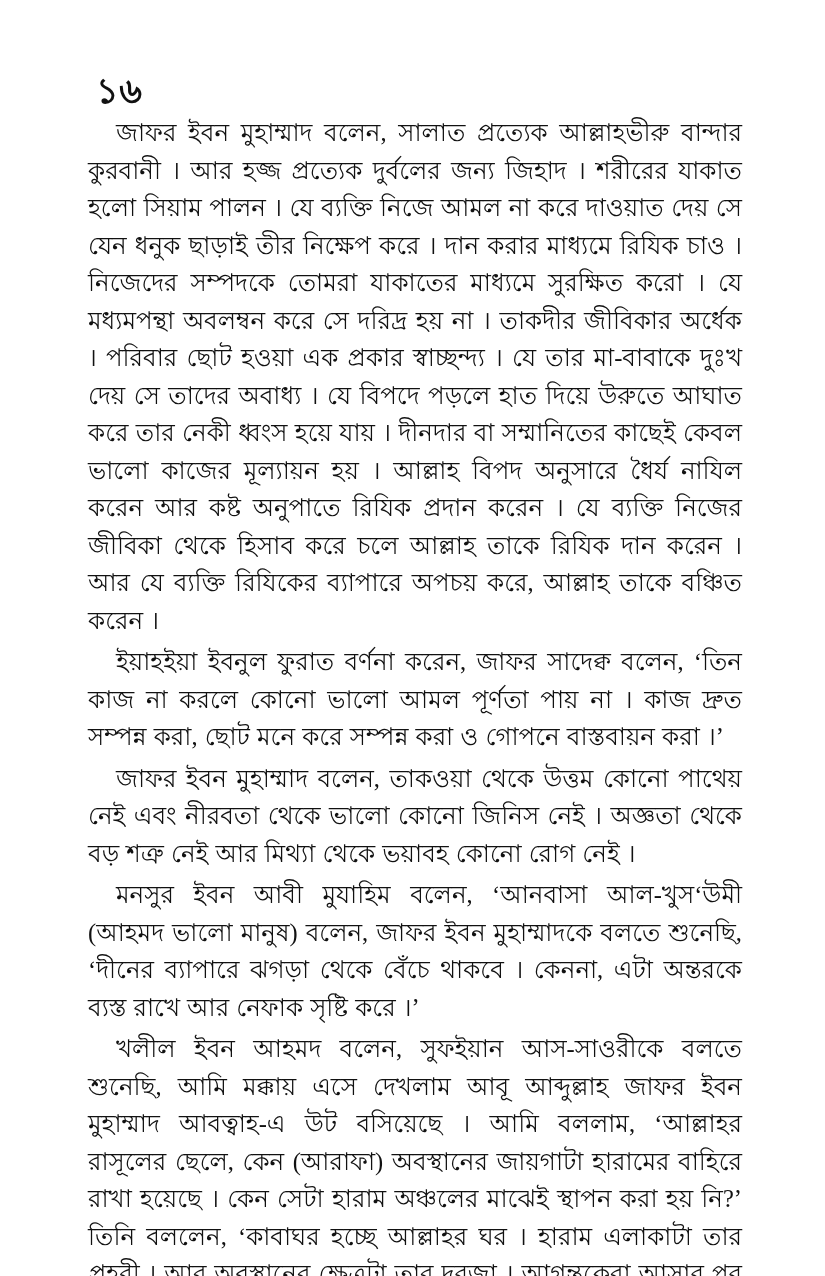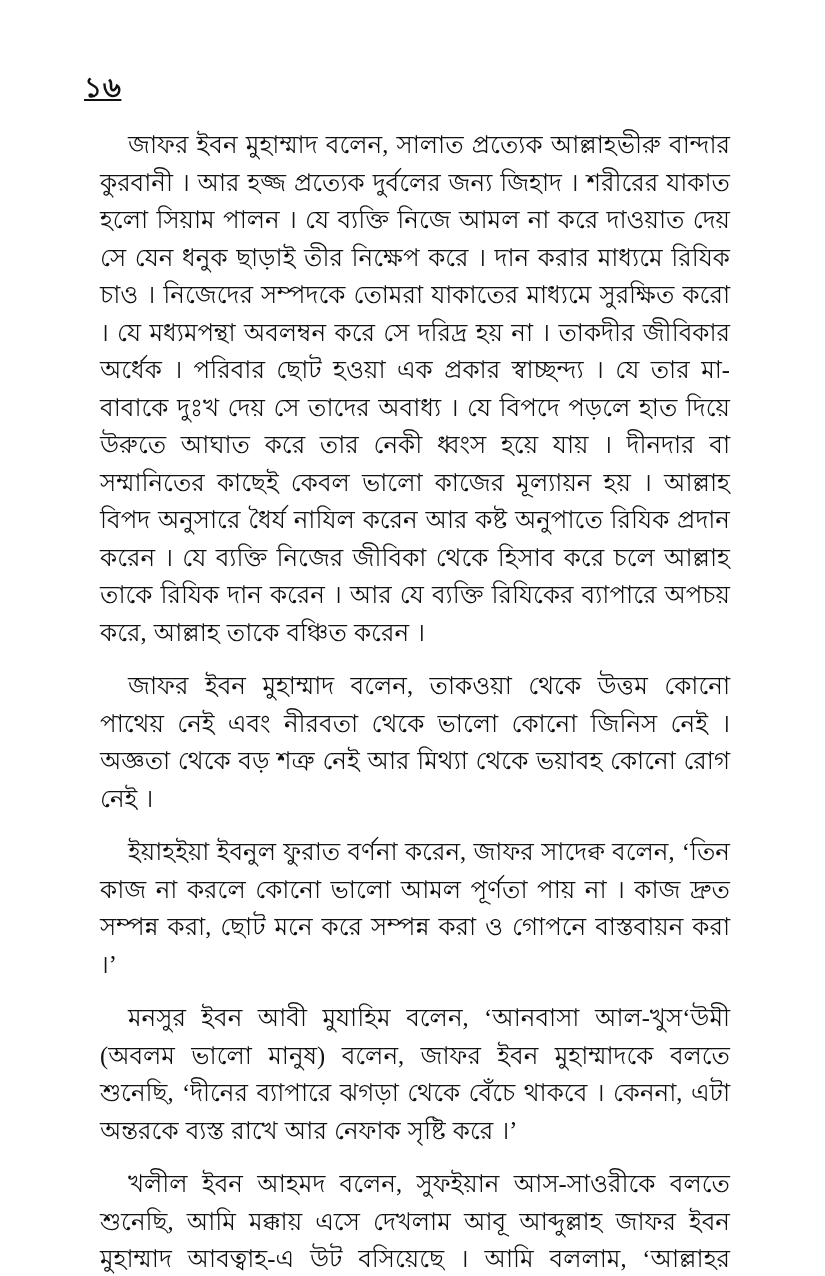--- a/index.html
+++ b/index.html
@@ -14,49 +14,48 @@
     height: 1276px;
     background: #ffffff;
     color: #111111;
     font-family: "Liberation Serif", "DejaVu Serif", serif;
     overflow: hidden;
     box-sizing: border-box;
   }
   .page-number {
     position: absolute;
     top: 74px;
-    left: 84px;
-    font-size: 28px;
+    left: 96px;
+    font-size: 35px;
     font-weight: bold;
     line-height: 1;
     letter-spacing: 0.5px;
-    text-decoration: underline;
   }
   .text-body {
     position: absolute;
     top: 110px;
     left: 84px;
     width: 662px;
     font-size: 24.5px;
     line-height: 37.5px;
     text-align: justify;
     word-spacing: 1px;
   }
   .text-body p {
-    margin: 16px;
+    margin: 4px;
     padding: 0;
     text-indent: 28px;
   }
 </style>
 </head>
 <body>
 
 <div class="book-page">
   <div class="page-number">১৬</div>
 
   <div class="text-body">
     <p>জাফর ইবন মুহাম্মাদ বলেন, সালাত প্রত্যেক আল্লাহভীরু বান্দার কুরবানী । আর হজ্জ প্রত্যেক দুর্বলের জন্য জিহাদ । শরীরের যাকাত হলো সিয়াম পালন । যে ব্যক্তি নিজে আমল না করে দাওয়াত দেয় সে যেন ধনুক ছাড়াই তীর নিক্ষেপ করে । দান করার মাধ্যমে রিযিক চাও । নিজেদের সম্পদকে তোমরা যাকাতের মাধ্যমে সুরক্ষিত করো । যে মধ্যমপন্থা অবলম্বন করে সে দরিদ্র হয় না । তাকদীর জীবিকার অর্ধেক । পরিবার ছোট হওয়া এক প্রকার স্বাচ্ছন্দ্য । যে তার মা-বাবাকে দুঃখ দেয় সে তাদের অবাধ্য । যে বিপদে পড়লে হাত দিয়ে উরুতে আঘাত করে তার নেকী ধ্বংস হয়ে যায় । দীনদার বা সম্মানিতের কাছেই কেবল ভালো কাজের মূল্যায়ন হয় । আল্লাহ বিপদ অনুসারে ধৈর্য নাযিল করেন আর কষ্ট অনুপাতে রিযিক প্রদান করেন । যে ব্যক্তি নিজের জীবিকা থেকে হিসাব করে চলে আল্লাহ তাকে রিযিক দান করেন । আর যে ব্যক্তি রিযিকের ব্যাপারে অপচয় করে, আল্লাহ তাকে বঞ্চিত করেন ।</p>
+    <p>ইয়াহইয়া ইবনুল ফুরাত বর্ণনা করেন, জাফর সাদেক্ব বলেন, ‘তিন কাজ না করলে কোনো ভালো আমল পূর্ণতা পায় না । কাজ দ্রুত সম্পন্ন করা, ছোট মনে করে সম্পন্ন করা ও গোপনে বাস্তবায়ন করা ।’</p>
     <p>জাফর ইবন মুহাম্মাদ বলেন, তাকওয়া থেকে উত্তম কোনো পাথেয় নেই এবং নীরবতা থেকে ভালো কোনো জিনিস নেই । অজ্ঞতা থেকে বড় শত্রু নেই আর মিথ্যা থেকে ভয়াবহ কোনো রোগ নেই ।</p>
-    <p>ইয়াহইয়া ইবনুল ফুরাত বর্ণনা করেন, জাফর সাদেক্ব বলেন, ‘তিন কাজ না করলে কোনো ভালো আমল পূর্ণতা পায় না । কাজ দ্রুত সম্পন্ন করা, ছোট মনে করে সম্পন্ন করা ও গোপনে বাস্তবায়ন করা ।’</p>
-    <p>মনসুর ইবন আবী মুযাহিম বলেন, ‘আনবাসা আল-খুস‘উমী (অবলম ভালো মানুষ) বলেন, জাফর ইবন মুহাম্মাদকে বলতে শুনেছি, ‘দীনের ব্যাপারে ঝগড়া থেকে বেঁচে থাকবে । কেননা, এটা অন্তরকে ব্যস্ত রাখে আর নেফাক সৃষ্টি করে ।’</p>
+    <p>মনসুর ইবন আবী মুযাহিম বলেন, ‘আনবাসা আল-খুস‘উমী (আহমদ ভালো মানুষ) বলেন, জাফর ইবন মুহাম্মাদকে বলতে শুনেছি, ‘দীনের ব্যাপারে ঝগড়া থেকে বেঁচে থাকবে । কেননা, এটা অন্তরকে ব্যস্ত রাখে আর নেফাক সৃষ্টি করে ।’</p>
     <p>খলীল ইবন আহমদ বলেন, সুফইয়ান আস-সাওরীকে বলতে শুনেছি, আমি মক্কায় এসে দেখলাম আবূ আব্দুল্লাহ জাফর ইবন মুহাম্মাদ আবত্বাহ-এ উট বসিয়েছে । আমি বললাম, ‘আল্লাহর রাসূলের ছেলে, কেন (আরাফা) অবস্থানের জায়গাটা হারামের বাহিরে রাখা হয়েছে । কেন সেটা হারাম অঞ্চলের মাঝেই স্থাপন করা হয় নি?’ তিনি বললেন, ‘কাবাঘর হচ্ছে আল্লাহর ঘর । হারাম এলাকাটা তার প্রহরী । আর অবস্থানের ক্ষেত্রটা তার দরজা । আগন্তুকেরা আসার পর তিনি তাদেরকে দরজায় দাঁড়িয়ে বিনয়ী হওয়ার আদেশ দিলেন । প্রবেশের অনুমতি দেয়ার পর দ্বিতীয় দরজা তথা মুযদালিফার কাছে নিয়ে এলেন । তারপর তারা যখন বেশি বেশি দু‘আ ও কান্নাকাটি করতে লাগল তখন তিনি তাদের প্রতি অনুগ্রহ করলেন । অনুগ্রহের কারণে তাদেরকে কুরবানী করার আদেশ দিলেন । কুরবানী দেয়ার পর তাদের কাজ</p>
   </div>
 </div>
 
 </body></html>

